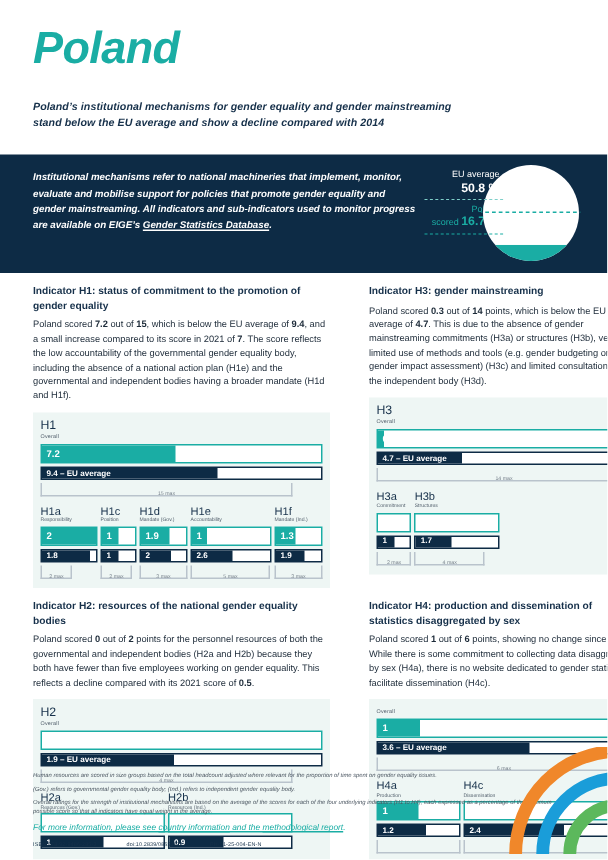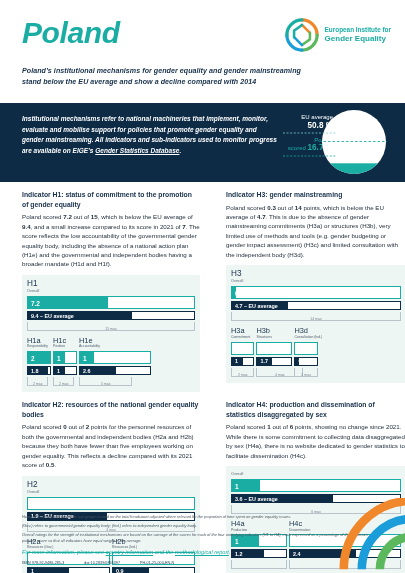--- a/index.html
+++ b/index.html
@@ -109,42 +109,20 @@
 </style>
 </head>
 <body>
 
 <div class="page">
 
   <div class="header">
     <div class="country-title">Poland</div>
     <div class="subtitle">Poland’s institutional mechanisms for gender equality and gender mainstreaming stand below the EU average and  show a decline compared with 2014</div>
 
-    <div class="logo-wrap">
-      <span class="logo-mark">
-        <svg viewBox="0 0 100 100" width="36" height="36">
-          <g fill="none" stroke-width="9" stroke-linecap="round">
-            <path d="M50 8 A42 42 0 0 1 92 50" stroke="#f0872a"></path>
-            <path d="M92 50 A42 42 0 0 1 50 92" stroke="#5cb85c"></path>
-            <path d="M50 92 A42 42 0 0 1 8 50" stroke="#1a9dd9"></path>
-            <path d="M8 50 A42 42 0 0 1 50 8" stroke="#1aada4"></path>
-          </g>
-          <g fill="none" stroke-width="7" stroke-linecap="round">
-            <path d="M50 22 L72 44" stroke="#f0872a"></path>
-            <path d="M72 44 L72 62 L50 78" stroke="#5cb85c"></path>
-            <path d="M50 78 L28 56" stroke="#1a9dd9"></path>
-            <path d="M28 56 L28 38 L50 22" stroke="#1aada4"></path>
-          </g>
-        </svg>
-      </span>
-      <span class="logo-text">
-        <span class="l1">European Institute for</span><br>
-        <span class="l2">Gender Equality</span>
-      </span>
-    </div>
   </div>
 
   <div class="banner">
     <div class="banner-text">
       <span>Institutional mechanisms refer to national machineries that implement, monitor, evaluate and mobilise support for policies that promote gender equality and gender mainstreaming. All indicators and sub-indicators used to monitor progress are available on EIGE’s </span><a href="#">Gender Statistics Database</a><span>.</span>
     </div>
 
     <div class="gauge-block">
       <div class="gauge-labels">
         <div class="g-eu-lab">EU average</div>
@@ -185,21 +163,21 @@
           <div class="bar-outer">
             <div class="bar-fill" style="width:48.00000000000001%"></div>
             <div class="bar-val">7.2</div>
           </div>
           <div class="bar-outer eu">
             <div class="bar-fill" style="width:62.66666666666667%"></div>
             <div class="bar-val">9.4 – EU average</div>
           </div>
           <div class="axis-row"><div class="axis-seg" style="width:168px"><span>15 max</span></div></div>
           <div class="subs">
-            <div class="sub" style="width:24px">
+            <div class="sub" style="width:38px">
               <div class="sub-code">H1a</div>
               <div class="sub-name">Responsibility</div>
               <div class="sub-bars">
                 <div class="bar-outer">
                   <div class="bar-fill" style="width:100%"></div>
                   <div class="bar-val">2</div>
                 </div>
                 <div class="bar-outer eu">
                   <div class="bar-fill" style="width:90%"></div>
                   <div class="bar-val">1.8</div>
@@ -215,33 +193,63 @@
                   <div class="bar-fill" style="width:50%"></div>
                   <div class="bar-val">1</div>
                 </div>
                 <div class="bar-outer eu">
                   <div class="bar-fill" style="width:50%"></div>
                   <div class="bar-val">1</div>
                 </div>
                 <div class="axis-row"><div class="axis-seg" style="width:21.333333333333332px"><span>2 max</span></div></div>
               </div>
             </div>
-            <div class="sub" style="width:72px">
+            <div class="sub" style="width:32px">
+              <div class="sub-code">H1d</div>
+              <div class="sub-name">Mandate (Gov.)</div>
+              <div class="sub-bars">
+                <div class="bar-outer">
+                  <div class="bar-fill" style="width:63.33333333333333%"></div>
+                  <div class="bar-val">1.9</div>
+                </div>
+                <div class="bar-outer eu">
+                  <div class="bar-fill" style="width:66.66666666666666%"></div>
+                  <div class="bar-val">2</div>
+                </div>
+                <div class="axis-row"><div class="axis-seg" style="width:32px"><span>3 max</span></div></div>
+              </div>
+            </div>
+            <div class="sub" style="width:54px">
               <div class="sub-code">H1e</div>
               <div class="sub-name">Accountability</div>
               <div class="sub-bars">
                 <div class="bar-outer">
                   <div class="bar-fill" style="width:20%"></div>
                   <div class="bar-val">1</div>
                 </div>
                 <div class="bar-outer eu">
                   <div class="bar-fill" style="width:52%"></div>
                   <div class="bar-val">2.6</div>
                 </div>
                 <div class="axis-row"><div class="axis-seg" style="width:53.33333333333333px"><span>5 max</span></div></div>
+              </div>
+            </div>
+            <div class="sub" style="width:32px">
+              <div class="sub-code">H1f</div>
+              <div class="sub-name">Mandate (Ind.)</div>
+              <div class="sub-bars">
+                <div class="bar-outer">
+                  <div class="bar-fill" style="width:43.333333333333336%"></div>
+                  <div class="bar-val">1.3</div>
+                </div>
+                <div class="bar-outer eu">
+                  <div class="bar-fill" style="width:63.33333333333333%"></div>
+                  <div class="bar-val">1.9</div>
+                </div>
+                <div class="axis-row"><div class="axis-seg" style="width:32px"><span>3 max</span></div></div>
               </div>
             </div>
           </div>
         </div>
     </div>
 
     <div class="cell right">
       <div class="ind-title">Indicator H3: gender mainstreaming</div>
       <div class="ind-desc">Poland scored <b>0.3</b> out of <b>14</b> points, which is below the EU average of <b>4.7</b>. This is due to the absence of gender mainstreaming commitments (H3a) or structures (H3b), very limited use of methods and tools (e.g. gender budgeting or gender impact assessment) (H3c) and limited consultation with the independent body (H3d).</div>
       <div class="panel">
@@ -267,48 +275,33 @@
                   <div class="bar-fill" style="width:0%"></div>
                   <div class="bar-val">0</div>
                 </div>
                 <div class="bar-outer eu">
                   <div class="bar-fill" style="width:50%"></div>
                   <div class="bar-val">1</div>
                 </div>
                 <div class="axis-row"><div class="axis-seg" style="width:23.428571428571427px"><span>2 max</span></div></div>
               </div>
             </div>
-            <div class="sub" style="width:36px">
+            <div class="sub" style="width:57px">
               <div class="sub-code">H3b</div>
               <div class="sub-name">Structures</div>
               <div class="sub-bars">
                 <div class="bar-outer">
                   <div class="bar-fill" style="width:0%"></div>
                   <div class="bar-val">0</div>
                 </div>
                 <div class="bar-outer eu">
                   <div class="bar-fill" style="width:42.5%"></div>
                   <div class="bar-val">1.7</div>
                 </div>
                 <div class="axis-row"><div class="axis-seg" style="width:46.857142857142854px"><span>4 max</span></div></div>
-              </div>
-            </div>
-            <div class="sub" style="width:23.428571428571427px">
-              <div class="sub-code">H3d</div>
-              <div class="sub-name">Consultation (Ind.)</div>
-              <div class="sub-bars">
-                <div class="bar-outer">
-                  <div class="bar-fill" style="width:0%"></div>
-                  <div class="bar-val">0</div>
-                </div>
-                <div class="bar-outer eu">
-                  <div class="bar-fill" style="width:15%"></div>
-                  <div class="bar-val">0.3</div>
-                </div>
-                <div class="axis-row"><div class="axis-seg" style="width:23.428571428571427px"><span>2 max</span></div></div>
               </div>
             </div>
           </div>
         </div>
     </div>
 
     <div class="cell">
       <div class="ind-title">Indicator H2: resources of the national gender equality bodies</div>
       <div class="ind-desc">Poland scored <b>0</b> out of <b>2</b> points for the personnel resources of both the governmental and independent bodies (H2a and H2b) because they both have fewer than five employees working on gender equality. This reflects a decline compared with its 2021 score of <b>0.5</b>.</div>
       <div class="panel">

